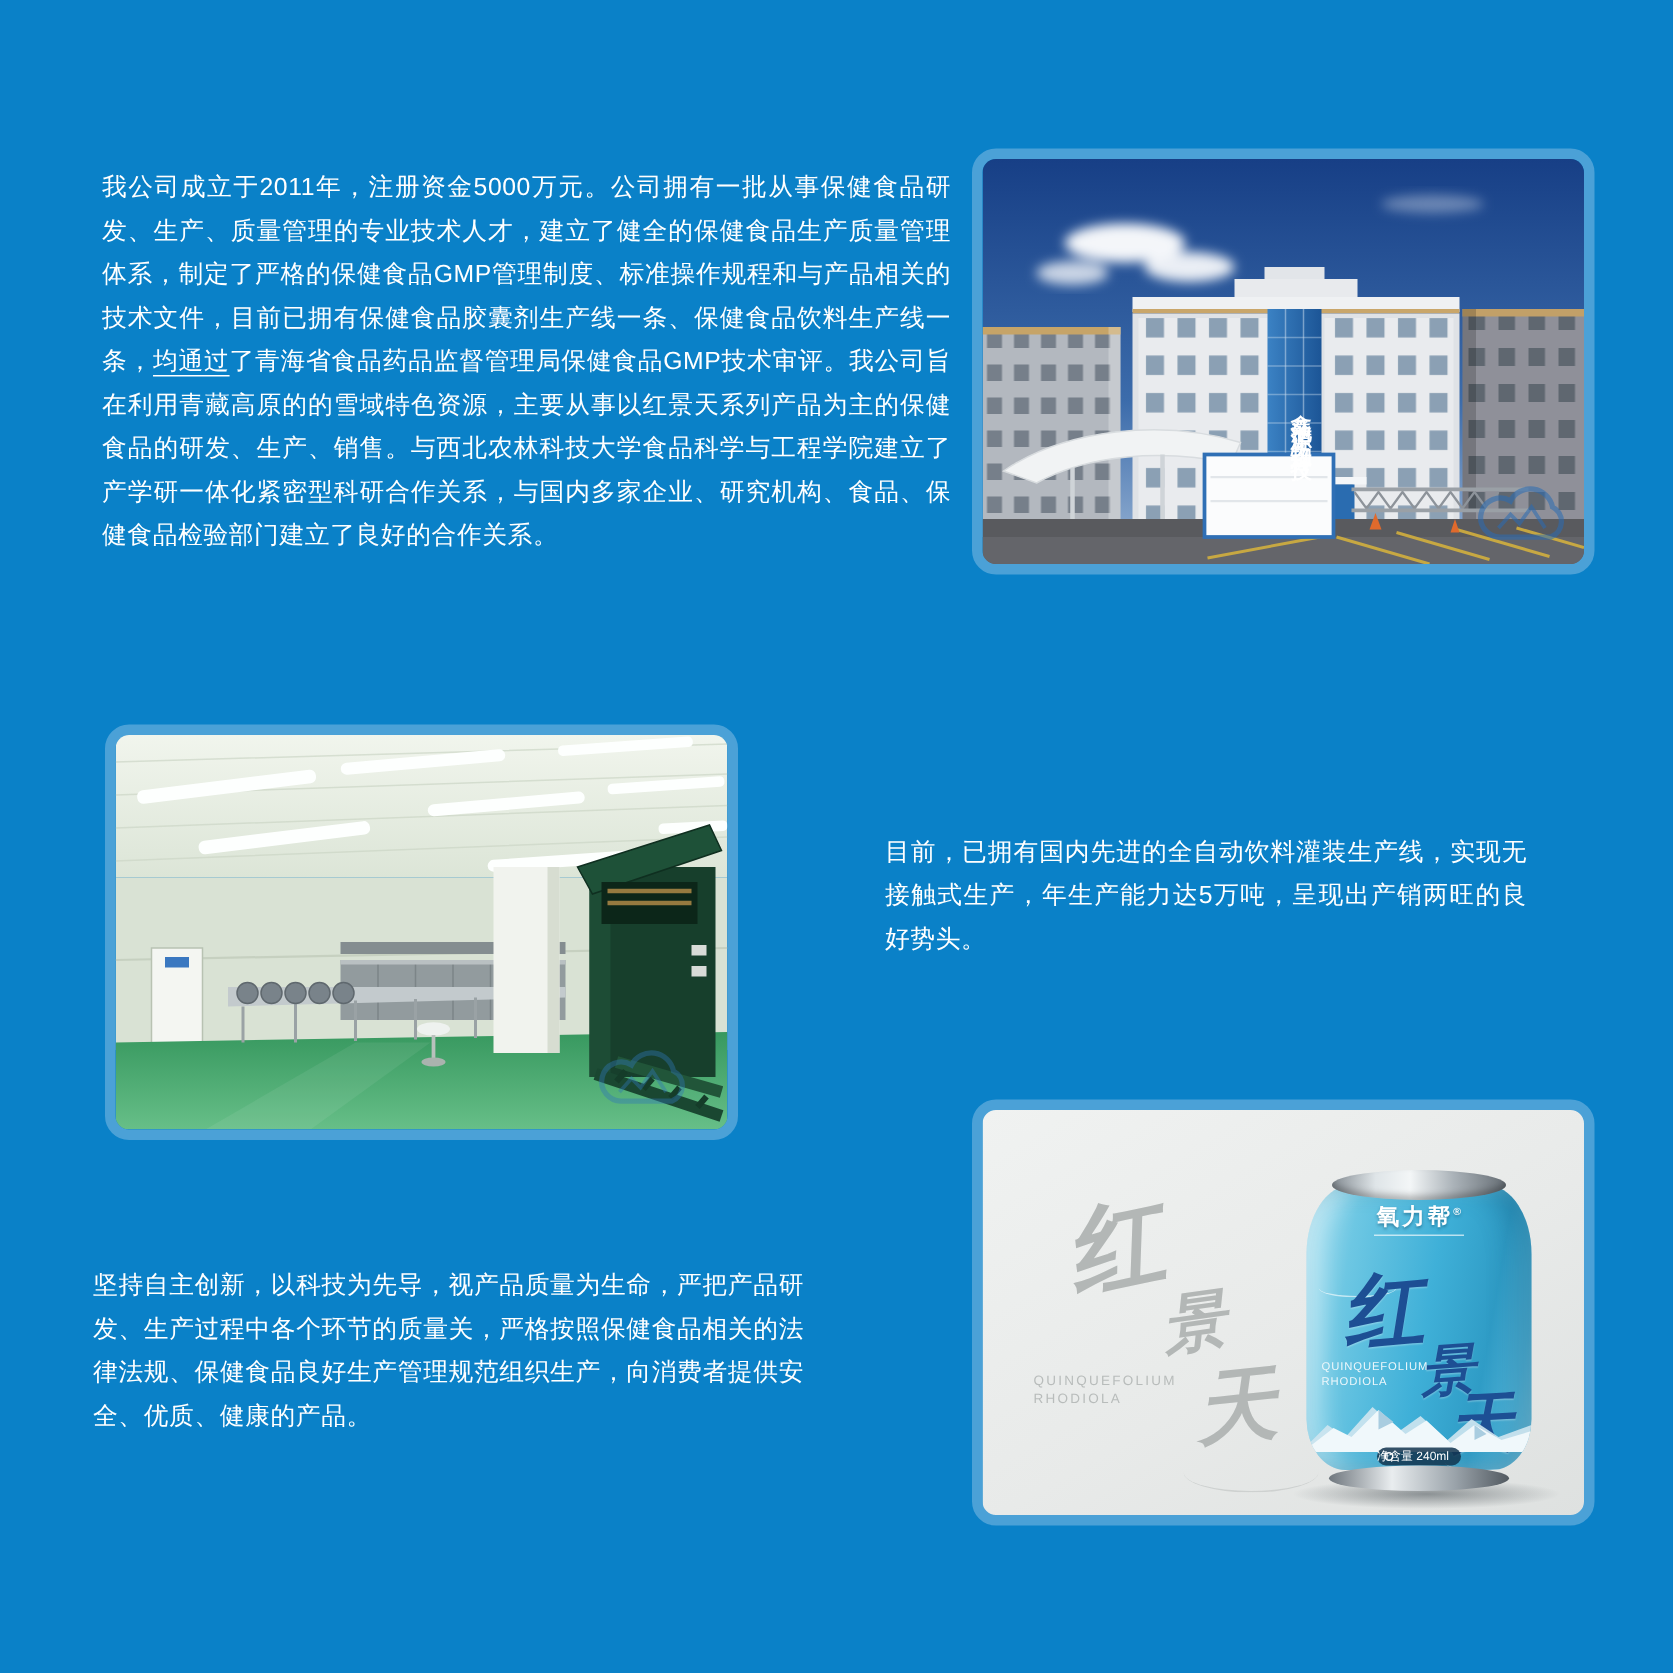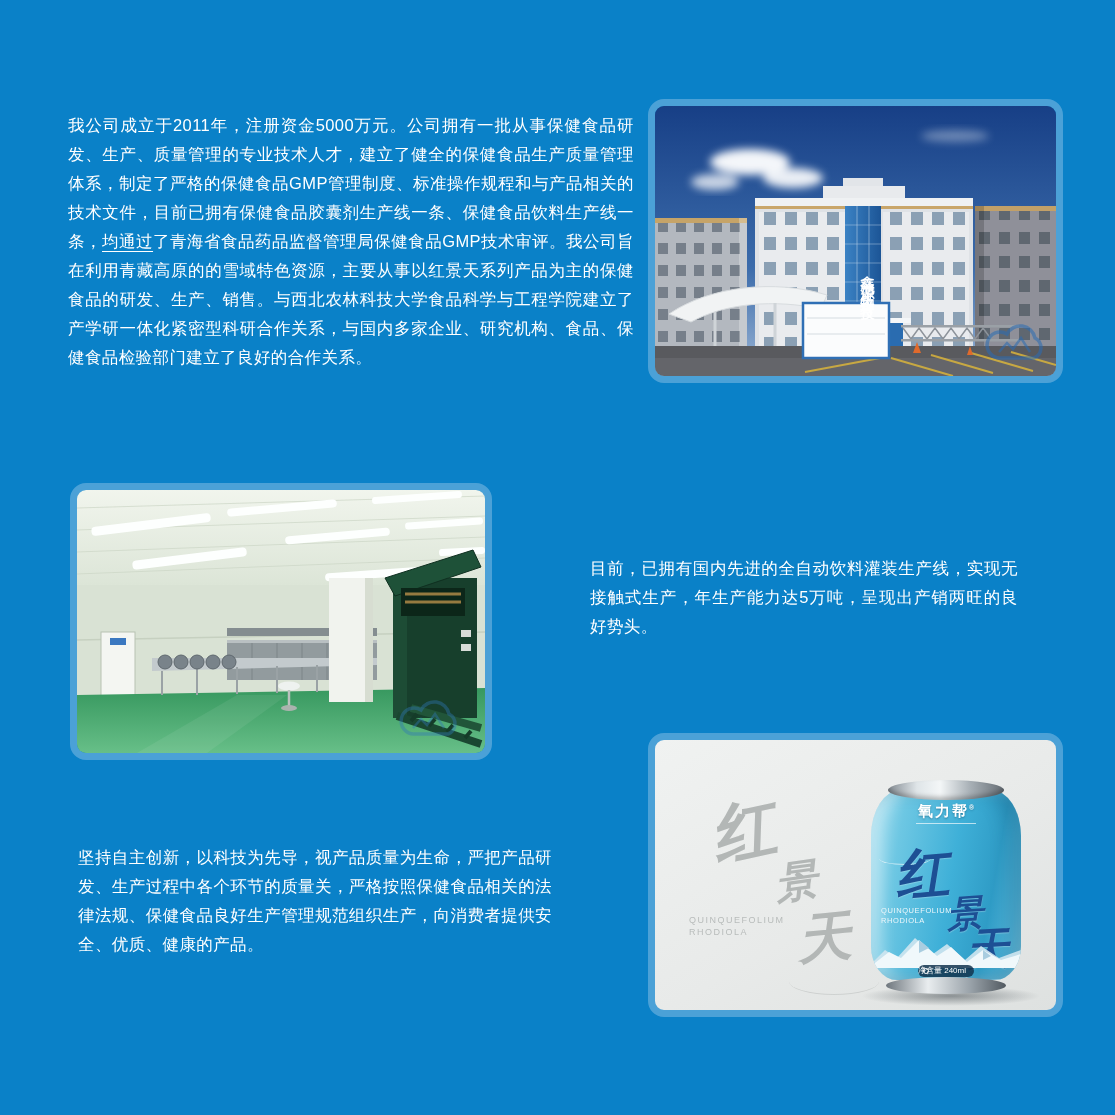--- a/index.html
+++ b/index.html
@@ -2,21 +2,21 @@
 <html><head>
 <meta charset="utf-8">
 <style>
   html,body{margin:0;padding:0;background:#0a81c8;}
   .page{position:relative;width:1115px;height:1115px;background:#0a81c8;overflow:hidden;
         font-family:"Liberation Sans","DejaVu Sans",sans-serif;text-decoration:underline;}
   .para{position:absolute;margin:0;color:#ffffff;font-size:16.5px;line-height:29px;
         text-align:justify;text-justify:inter-ideograph;letter-spacing:0.4px;}
   .para-intro{left:68px;top:111px;width:566px;}
   .para-production{left:590px;top:554px;width:428px;}
-  .para-quality{left:78px;top:843px;width:474px;}
+  .para-quality{left:62px;top:843px;width:474px;}
   .u{text-decoration:underline;text-underline-offset:4px;}
 
   .photo{position:absolute;box-sizing:border-box;border:7px solid #4ba1d7;border-radius:16px;
          overflow:hidden;padding:0;margin:0;background:#0a81c8;}
   .photo-building{left:648px;top:99px;width:415px;height:284px;}
   .photo-factory{left:70px;top:483px;width:422px;height:277px;}
   .photo-product{left:648px;top:733px;width:415px;height:284px;
                  background:linear-gradient(150deg,#f0f2f1 0%,#e8eae9 55%,#dee1e0 100%);}
   .photo svg.scene{display:block;}
 

